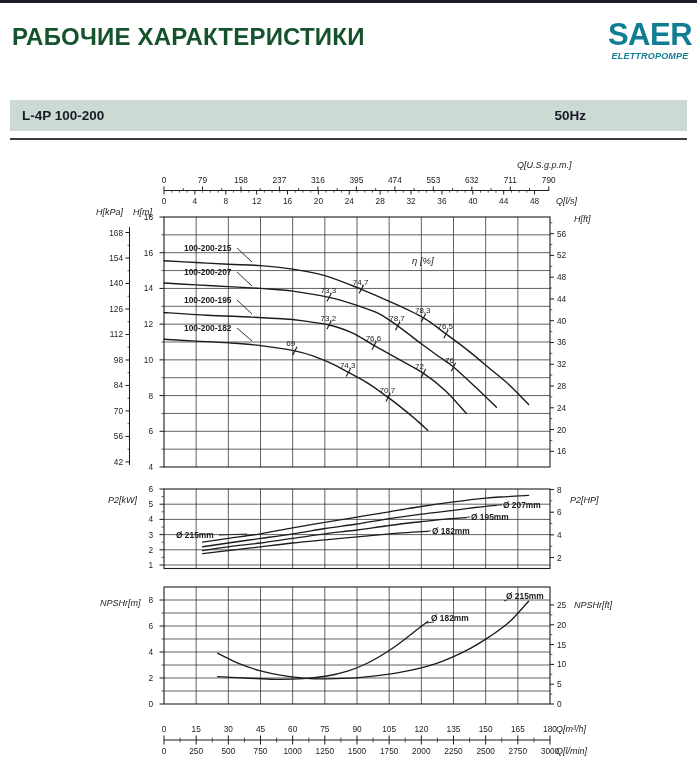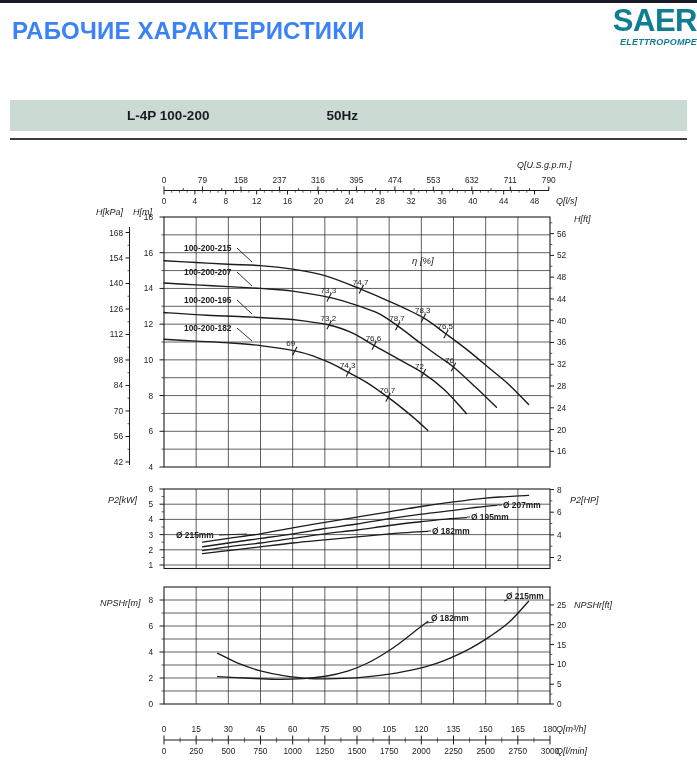--- a/index.html
+++ b/index.html
@@ -2,36 +2,36 @@
 <html><head>
 <meta charset="utf-8">
 <style>
   html,body{margin:0;padding:0;}
   body{
     width:697px;height:780px;position:relative;overflow:hidden;
     background:#ffffff;font-family:"Liberation Sans",sans-serif;
   }
   .topbar{position:absolute;top:0;left:0;width:697px;height:3px;background:#1b1b28;}
   .page-title{
-    position:absolute;left:12px;top:17px;margin:0;
-    font-size:24px;font-weight:bold;color:#3b82f6;letter-spacing:.2px;white-space:nowrap;
+    position:absolute;left:12px;top:23px;margin:0;
+    font-size:24px;font-weight:bold;color:#14532d;letter-spacing:.2px;white-space:nowrap;
   }
-  .logo{position:absolute;top:6px;right:0;width:94px;overflow:hidden;text-align:right;}
+  .logo{position:absolute;top:20px;right:0;width:94px;overflow:hidden;text-align:center;}
   .logo-main{
     font-size:31px;font-weight:bold;color:#117d92;line-height:30px;letter-spacing:-.5px;
   }
   .logo-sub{font-size:9px;font-weight:bold;color:#117d92;letter-spacing:.2px;margin-top:1px;white-space:nowrap;font-style:italic;}
   .infobar{
     position:absolute;left:10px;top:100px;width:677px;height:31px;background:#cbdad2;
     display:flex;align-items:center;font-weight:bold;font-size:13.5px;color:#1a1a26;
   }
   .infobar .cell{flex:1;}
-  .infobar .cell.left{padding-left:0;text-align:center;}
+  .infobar .cell.left{padding-left:12px;text-align:left;}
   .infobar .cell.mid{text-align:center;}
-  .infobar .cell.right{text-align:left;padding-right:44px;}
+  .infobar .cell.right{text-align:right;padding-right:101px;}
   .divider{position:absolute;left:10px;top:138px;width:677px;height:2px;background:#3c3c3c;}
   #chart{position:absolute;left:0;top:0;}
   #chart text{font-family:"Liberation Sans",sans-serif;}
 </style>
 </head>
 <body>
 
 <div class="topbar"></div>
 
 <h1 class="page-title">РАБОЧИЕ ХАРАКТЕРИСТИКИ</h1>

